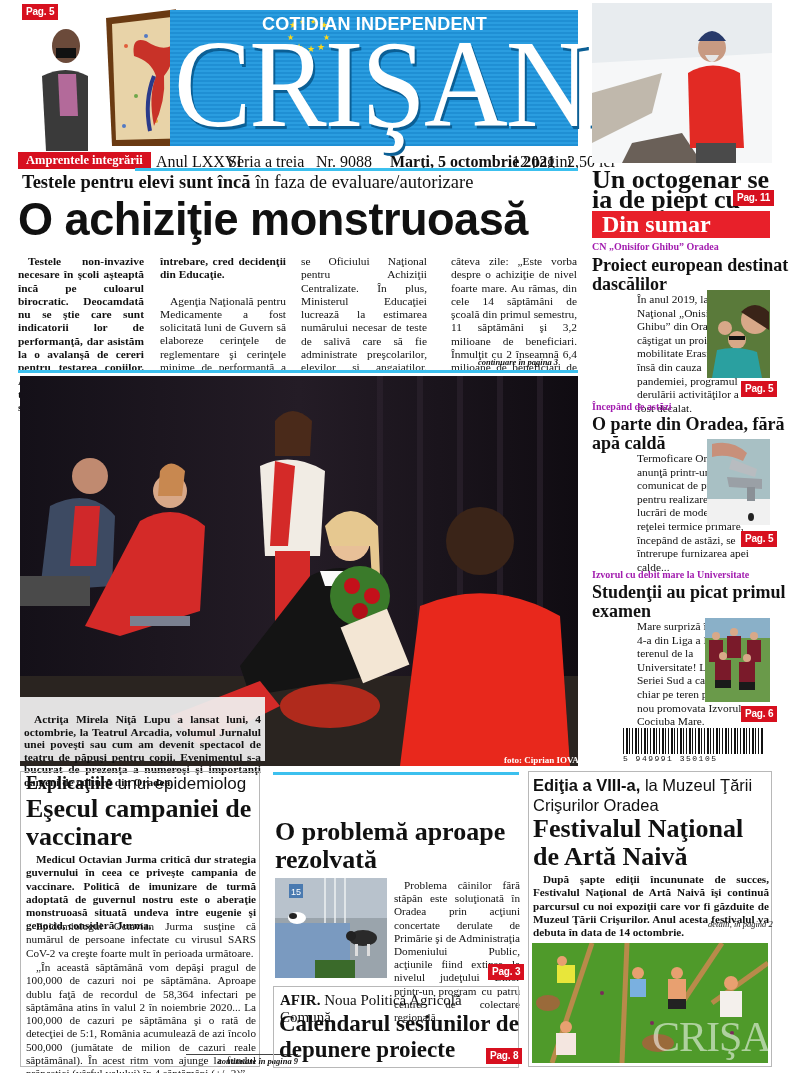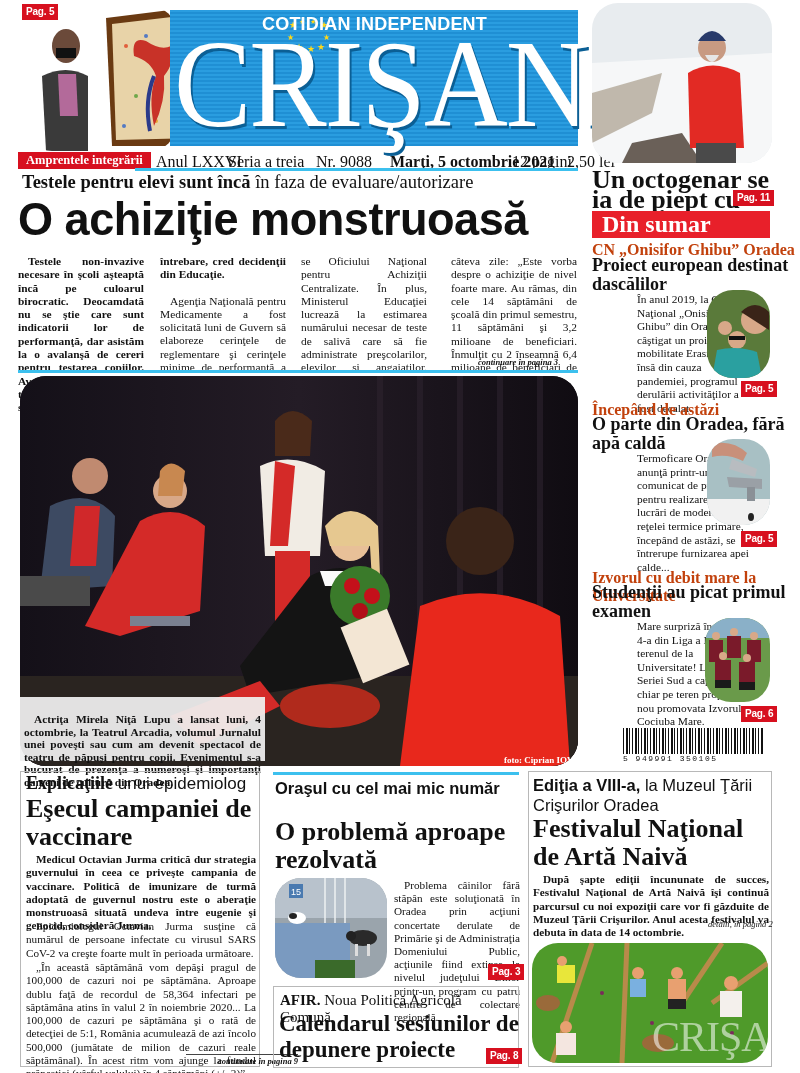--- a/index.html
+++ b/index.html
@@ -1,24 +1,24 @@
 <!DOCTYPE html>
 <html><head>
 <meta charset="utf-8">
 <style>
   * { box-sizing: border-box; margin: 0; padding: 0; }
   html, body { width: 800px; height: 1073px; background: #ffffff; overflow: hidden; }
   body { position: relative; font-family: "Liberation Serif", serif; color: #111; }
   .abs { position: absolute; }
   .pag { position: absolute; background: #d7101f; color: #fff; font-family: "Liberation Sans", sans-serif; font-weight: bold; font-size: 10px; padding: 2px 4px; line-height: 12px; letter-spacing: -0.2px; }
-  .kicker-blue { color: #c2410c; font-family: "Liberation Serif", serif; font-weight: bold; font-size: 16px; }
+  .kicker-blue { color: #a21caf; font-family: "Liberation Serif", serif; font-weight: bold; font-size: 10px; }
   .cyan-rule { position: absolute; height: 4px; background: #3cc0ee; }
   .gray-box { position: absolute; border: 1px solid #b8b8b8; }
   .body-text { font-family: "Liberation Serif", serif; font-size: 11.4px; line-height: 13.3px; text-align: justify; }
-  .photo { position: absolute; overflow: hidden; border-radius: 26px; }
+  .photo { position: absolute; overflow: hidden; }
 
   
   #masthead { left: 170px; top: 10px; width: 408px; height: 136px;
     background: repeating-linear-gradient(180deg, #2a9de0 0px, #2a9de0 2px, #1f8fd4 2px, #1f8fd4 4px); }
   #masthead .subtitle { position: absolute; top: 4px; left: 92px; color: #fff; font-family: "Liberation Sans", sans-serif; font-weight: bold; font-size: 18px; letter-spacing: 0.2px; }
   #masthead .title { position: absolute; top: 14px; left: 4px; width: 404px; text-align: center; color: #fff; font-family: "Liberation Serif", serif; font-size: 116px; line-height: 120px; letter-spacing: -2px; text-shadow: 2px 3px 0 #0b5f95; transform: scaleY(1.08); }
   .eu-stars { position: absolute; left: 115px; top: 8px; width: 46px; height: 34px; }
 
   
   #infobar { left: 18px; top: 152px; width: 560px; height: 18px; }
@@ -272,21 +272,21 @@
   <b>Explicaţiile</b><span style="font-family:'Liberation Sans',sans-serif;font-size:17px;text-align:center;"> unui epidemiolog</span>
 </div>
 <div class="abs footer-head-big" style="left:26px;top:795px;width:232px;">Eşecul campaniei de vaccinare</div>
 <div class="abs body-text" style="left:26px;top:853px;width:230px;font-weight:bold;text-indent:10px;font-size:11.2px;">Medicul Octavian Jurma critică dur strategia guvernului în ceea ce priveşte campania de vaccinare. Politică de imunizare de turmă adoptată de guvernul nostru este o aberaţie monstruoasă situată undeva între eugenie şi genocid, consideră Jurma.</div>
 <div class="abs body-text" style="left:26px;top:920px;width:230px;text-indent:10px;font-size:11.2px;">Epidemiologul Octavian Jurma susţine că numărul de persoane infectate cu virusul SARS CoV-2 va creşte foarte mult în perioada următoare.</div>
 <div class="abs body-text" style="left:26px;top:961px;width:230px;text-indent:10px;font-size:11.2px;">„În această săptămână vom depăşi pragul de 100,000 de cazuri noi pe săptămâna. Aproape dublu faţă de recordul de 58,364 infectari pe săptămâna atins în valul 2 în noiembrie 2020... La 100,000 de cazuri pe săptămâna şi o rată de detecţiei de 5:1, România acumulează de azi încolo 500,000 (jumătate de milion de cazuri reale săptămânal). În acest ritm vom ajunge la fundul prăpastiei (vârful valului) în 4 săptămâni (+/- 2)”...</div>
 <div class="cont" style="left:186px;top:1054px;padding-left:32px;">continuare în pagina 9</div>
 
 <div class="cyan-rule" style="left:273px;top:772px;width:246px;height:3px;"></div>
 <div class="abs" style="left:275px;top:778px;width:245px;font-family:'Liberation Sans',sans-serif;font-size:16.5px;line-height:20px;">
-  <b>Oraşul cu cel mai mic număr</b><br>
+  <br>
 </div>
 <div class="abs footer-head-big" style="left:275px;top:818px;width:245px;">O problemă aproape rezolvată</div>
 <div class="photo" style="left:275px;top:878px;width:112px;height:100px;">
   <svg width="112" height="100" viewBox="0 0 112 100">
     <rect width="112" height="100" fill="#9aa4ac"></rect>
     <rect x="0" y="0" width="112" height="40" fill="#b8c2cc"></rect>
     <g stroke="#eef0f2" stroke-width="1.5">
         <line x1="50" y1="0" x2="50" y2="100"></line>
         <line x1="60" y1="0" x2="60" y2="100"></line>
         <line x1="70" y1="0" x2="70" y2="100"></line>

